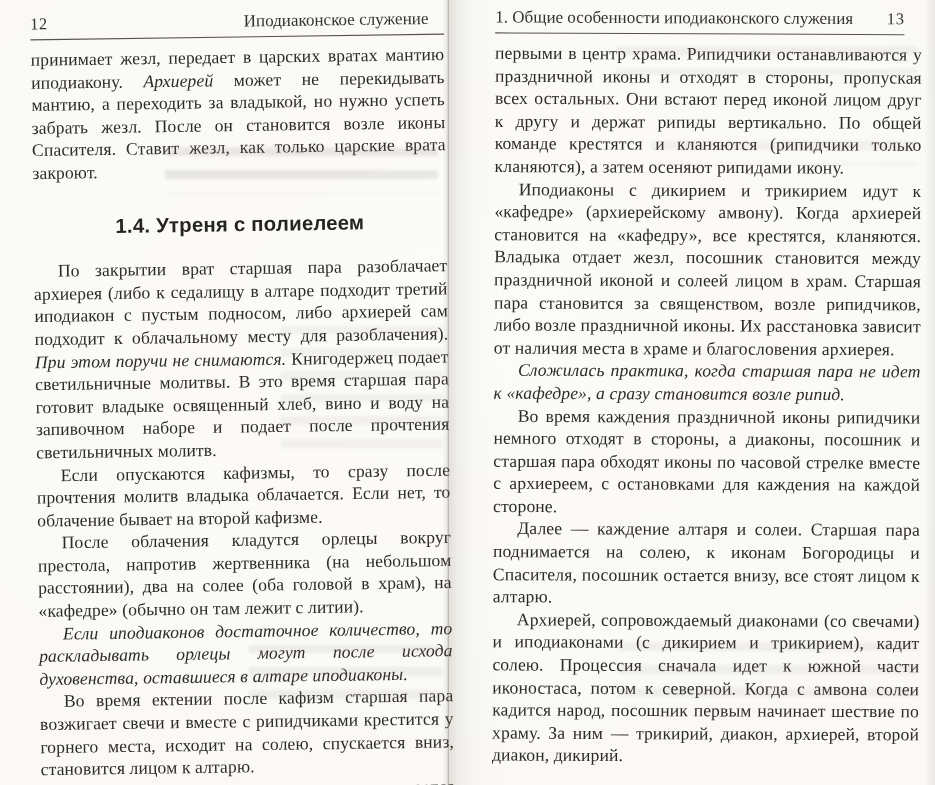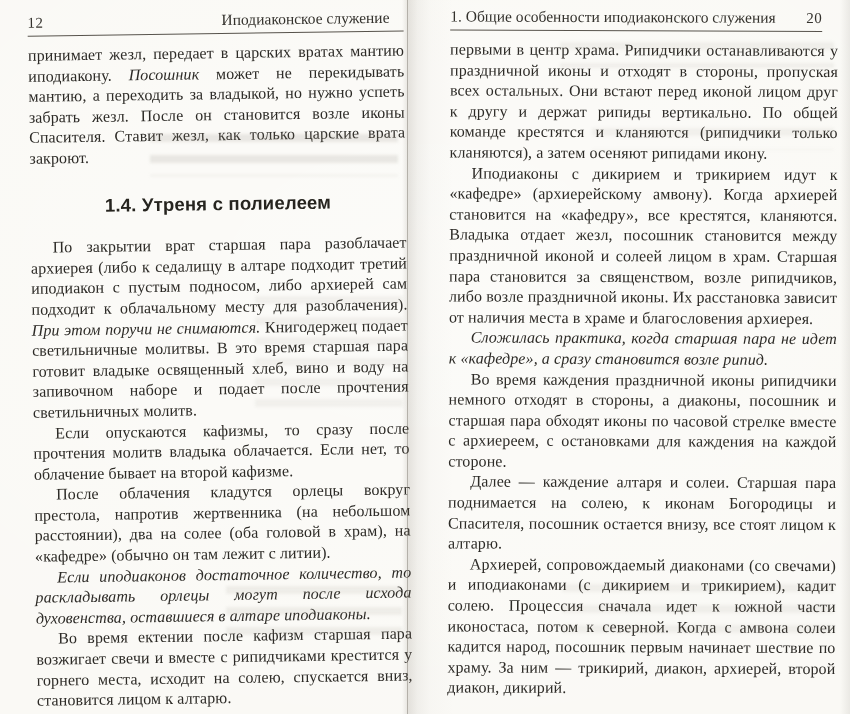--- a/index.html
+++ b/index.html
@@ -126,21 +126,21 @@
 
 <div class="spread">
 
   <div class="page left">
     <div class="inner">
       <div class="runhead">
         <span class="pagenum">12</span>
         <span class="runtitle">Иподиаконское служение</span>
       </div>
       <div class="bodytext">
-        <p class="cont"><span>принимает жезл, передает в царских вратах мантию иподиакону. </span><i>Посошник</i><span> может не перекидывать мантию, а переходить за владыкой, но нужно успеть забрать жезл. После он становится возле иконы Спасителя. Ставит жезл, как только царские врата закроют.</span></p>
+        <p class="cont"><span>принимает жезл, передает в царских вратах мантию иподиакону. </span><i>Архиерей</i><span> может не перекидывать мантию, а переходить за владыкой, но нужно успеть забрать жезл. После он становится возле иконы Спасителя. Ставит жезл, как только царские врата закроют.</span></p>
 
         <h2 class="heading">1.4. Утреня с полиелеем</h2>
 
         <p class="ind"><span>По закрытии врат старшая пара разоблачает архиерея (либо к седалищу в алтаре подходит третий иподиакон с пустым подносом, либо архиерей сам подходит к облачальному месту для разоблачения). </span><i>При этом поручи не снимаются.</i><span> Книгодержец подает светильничные молитвы. В это время старшая пара готовит владыке освященный хлеб, вино и воду на запивочном наборе и подает после прочтения светильничных молитв.</span></p>
 
         <p class="ind">Если опускаются кафизмы, то сразу после прочтения молитв владыка облачается. Если нет, то облачение бывает на второй кафизме.</p>
 
         <p class="ind">После облачения кладутся орлецы вокруг престола, напротив жертвенника (на небольшом расстоянии), два на солее (оба головой в храм), на «кафедре» (обычно он там лежит с литии).</p>
 
         <p class="allital">Если иподиаконов достаточное количество, то раскладывать орлецы могут после исхода духовенства, оставшиеся в алтаре иподиаконы.</p>
@@ -149,21 +149,21 @@
 
         <p class="ind cont-out">Открываются царские врата, владыке подается жезл, первая и вторая пара иподиаконов шествуют</p>
       </div>
     </div>
   </div>
 
   <div class="page right">
     <div class="inner">
       <div class="runhead">
         <span class="runtitle">1. Общие особенности иподиаконского служения</span>
-        <span class="pagenum">20</span>
+        <span class="pagenum">13</span>
       </div>
       <div class="bodytext">
         <p class="cont">первыми в центр храма. Рипидчики останавливаются у праздничной иконы и отходят в стороны, пропуская всех остальных. Они встают перед иконой лицом друг к другу и держат рипиды вертикально. По общей команде крестятся и кланяются (рипидчики только кланяются), а затем осеняют рипидами икону.</p>
 
         <p class="ind">Иподиаконы с дикирием и трикирием идут к «кафедре» (архиерейскому амвону). Когда архиерей становится на «кафедру», все крестятся, кланяются. Владыка отдает жезл, посошник становится между праздничной иконой и солеей лицом в храм. Старшая пара становится за священством, возле рипидчиков, либо возле праздничной иконы. Их расстановка зависит от наличия места в храме и благословения архиерея.</p>
 
         <p class="allital">Сложилась практика, когда старшая пара не идет к «кафедре», а сразу становится возле рипид.</p>
 
         <p class="ind">Во время каждения праздничной иконы рипидчики немного отходят в стороны, а диаконы, посошник и старшая пара обходят иконы по часовой стрелке вместе с архиереем, с остановками для каждения на каждой стороне.</p>
 

